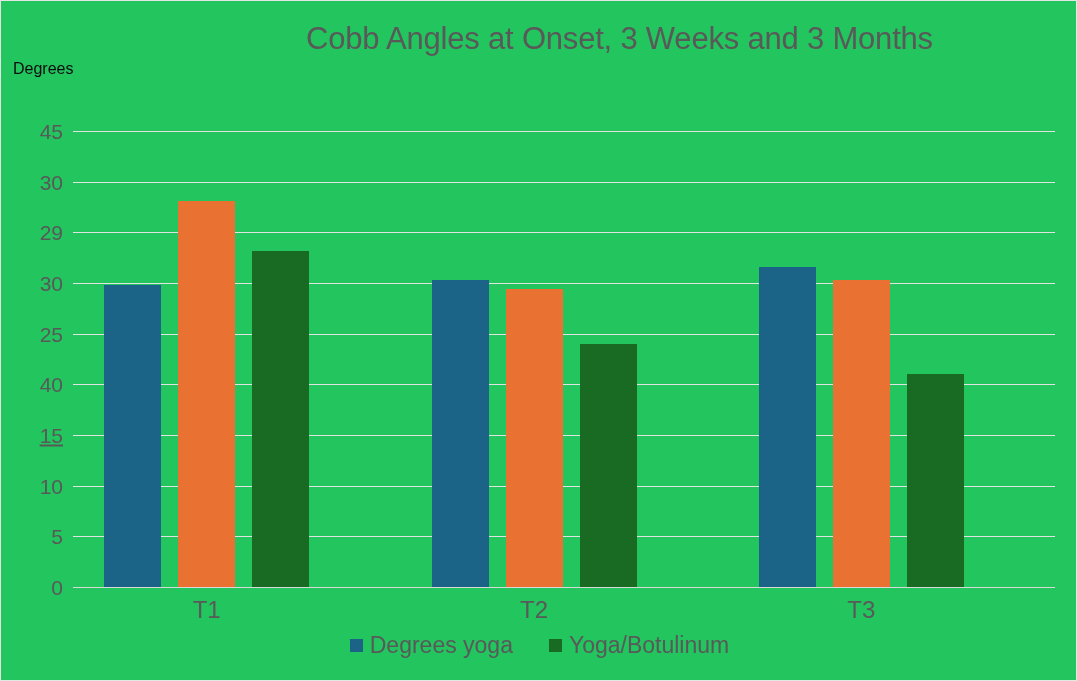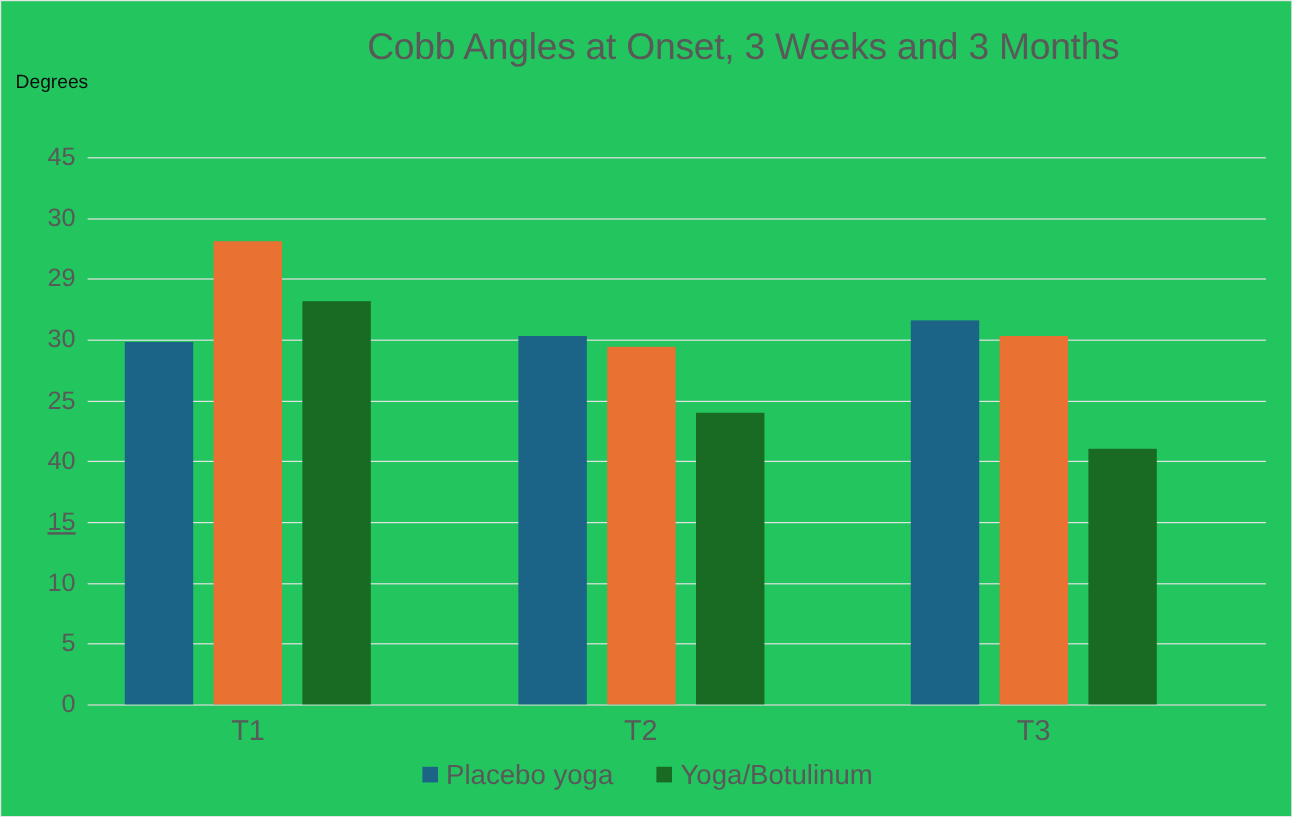--- a/index.html
+++ b/index.html
@@ -191,21 +191,21 @@
 
   <div id="x-tick-labels">
       <div class="x-tick-label" style="left: 133.667px;">T1</div>
       <div class="x-tick-label" style="left: 461px;">T2</div>
       <div class="x-tick-label" style="left: 788.333px;">T3</div>
     </div>
 
   <div id="legend">
       <div class="legend-item">
         <span class="legend-swatch series-0" style="background: rgb(27, 100, 135);"></span>
-        <span class="legend-label">Placebo yoga</span>
+        <span class="legend-label">Degrees yoga</span>
       </div>
       <div class="legend-item">
         <span class="legend-swatch series-2" style="background: rgb(25, 107, 36);"></span>
         <span class="legend-label">Yoga/Botulinum</span>
       </div>
     </div>
 
 </div>
 
 </body></html>

